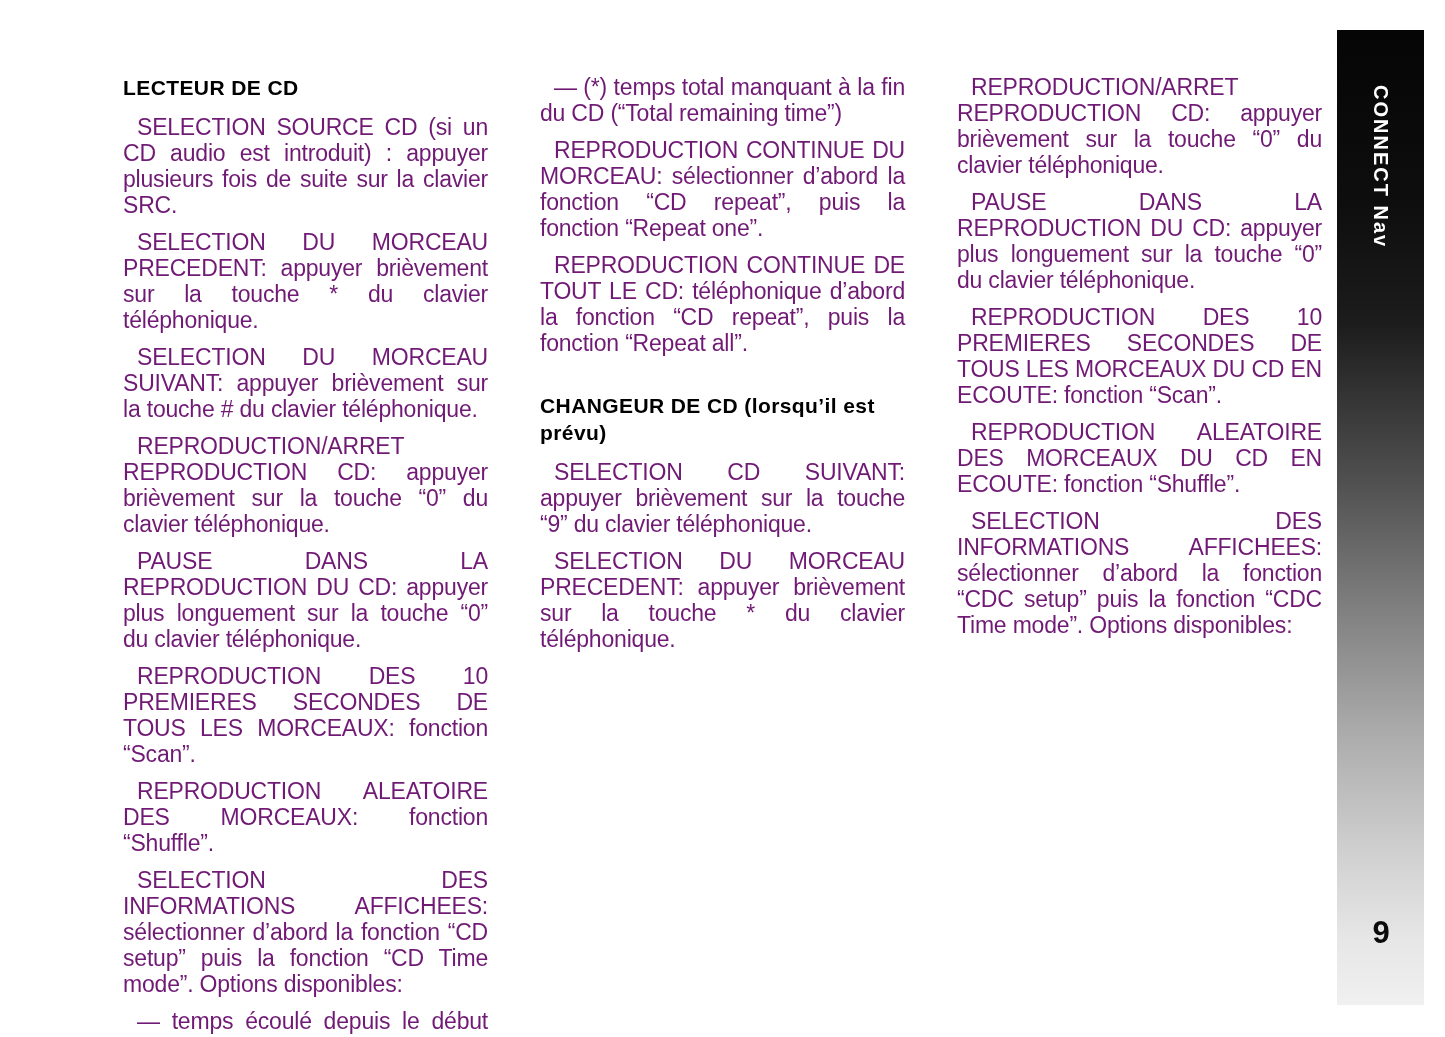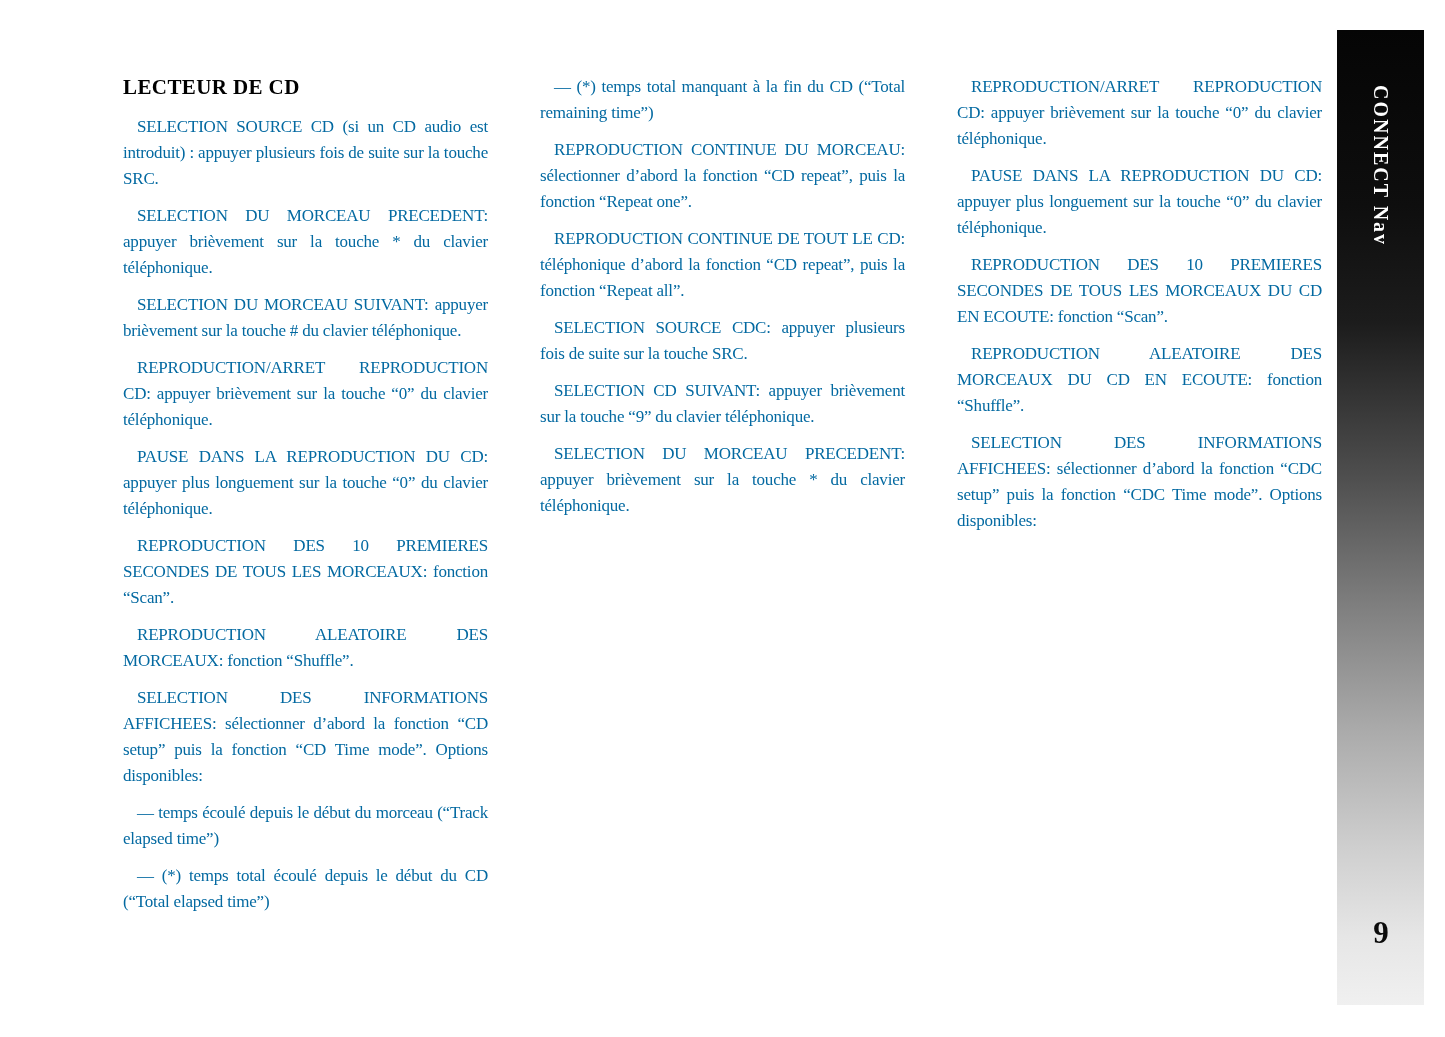--- a/index.html
+++ b/index.html
@@ -12,40 +12,39 @@
     height: 1037px;
     overflow: hidden;
     font-family: "Liberation Sans", sans-serif;
     color: #111111;
   }
   .page {
     position: relative;
     width: 1445px;
     height: 1037px;
     background: #ffffff;
-    font-family: Liberation Serif, serif;
   }
   .columns {
     position: absolute;
     left: 123px;
     top: 74px;
     display: flex;
     gap: 52px;
   }
   .col {
     width: 365px;
   }
   .block-para {
     margin: 0 0 11px 0;
-    font-size: 17px;
+    font-size: 23px;
     line-height: 26px;
     text-align: justify;
     text-indent: 14px;
     letter-spacing: -0.2px;
-    color: #0369a1;
+    color: #701a75;
   }
   .block-heading {
     margin: 0 0 13px 0;
     font-size: 21px;
     line-height: 27px;
     font-weight: 700;
     letter-spacing: 0.4px;
     color: #000000;
   }
   .block-heading:not(:first-child) {
@@ -92,36 +91,36 @@
   }
 </style>
 </head>
 <body>
 
 <div class="page">
 
   <div class="columns">
     <div class="col">
         <h2 class="block-heading">LECTEUR DE CD</h2>
-        <p class="block-para">SELECTION SOURCE CD (si un CD audio est introduit) : appuyer plusieurs fois de suite sur la touche SRC.</p>
+        <p class="block-para">SELECTION SOURCE CD (si un CD audio est introduit) : appuyer plusieurs fois de suite sur la clavier SRC.</p>
         <p class="block-para">SELECTION DU MORCEAU PRECEDENT: appuyer brièvement sur la touche * du clavier téléphonique.</p>
         <p class="block-para">SELECTION DU MORCEAU SUIVANT: appuyer brièvement sur la touche # du clavier téléphonique.</p>
         <p class="block-para">REPRODUCTION/ARRET REPRODUCTION CD: appuyer brièvement sur la touche “0” du clavier téléphonique.</p>
         <p class="block-para">PAUSE DANS LA REPRODUCTION DU CD: appuyer plus longuement sur la touche “0” du clavier téléphonique.</p>
         <p class="block-para">REPRODUCTION DES 10 PREMIERES SECONDES DE TOUS LES MORCEAUX: fonction “Scan”.</p>
         <p class="block-para">REPRODUCTION ALEATOIRE DES MORCEAUX: fonction “Shuffle”.</p>
         <p class="block-para">SELECTION DES INFORMATIONS AFFICHEES: sélectionner d’abord la fonction “CD setup” puis la fonction “CD Time mode”. Options disponibles:</p>
         <p class="block-para">— temps écoulé depuis le début du morceau (“Track elapsed time”)</p>
         <p class="block-para">— (*) temps total écoulé depuis le début du CD (“Total elapsed time”)</p>
       </div>
     <div class="col">
         <p class="block-para">— (*) temps total manquant à la fin du CD (“Total remaining time”)</p>
         <p class="block-para">REPRODUCTION CONTINUE DU MORCEAU: sélectionner d’abord la fonction “CD repeat”, puis la fonction “Repeat one”.</p>
         <p class="block-para">REPRODUCTION CONTINUE DE TOUT LE CD: téléphonique d’abord la fonction “CD repeat”, puis la fonction “Repeat all”.</p>
-        <p class="block-para">SELECTION SOURCE CDC: appuyer plusieurs fois de suite sur la touche SRC.</p>
+        <h2 class="block-heading">CHANGEUR DE CD (lorsqu’il est prévu)</h2>
         <p class="block-para">SELECTION CD SUIVANT: appuyer brièvement sur la touche “9” du clavier téléphonique.</p>
         <p class="block-para">SELECTION DU MORCEAU PRECEDENT: appuyer brièvement sur la touche * du clavier téléphonique.</p>
       </div>
     <div class="col">
         <p class="block-para">REPRODUCTION/ARRET REPRODUCTION CD: appuyer brièvement sur la touche “0” du clavier téléphonique.</p>
         <p class="block-para">PAUSE DANS LA REPRODUCTION DU CD: appuyer plus longuement sur la touche “0” du clavier téléphonique.</p>
         <p class="block-para">REPRODUCTION DES 10 PREMIERES SECONDES DE TOUS LES MORCEAUX DU CD EN ECOUTE: fonction “Scan”.</p>
         <p class="block-para">REPRODUCTION ALEATOIRE DES MORCEAUX DU CD EN ECOUTE: fonction “Shuffle”.</p>
         <p class="block-para">SELECTION DES INFORMATIONS AFFICHEES: sélectionner d’abord la fonction “CDC setup” puis la fonction “CDC Time mode”. Options disponibles:</p>
       </div>

